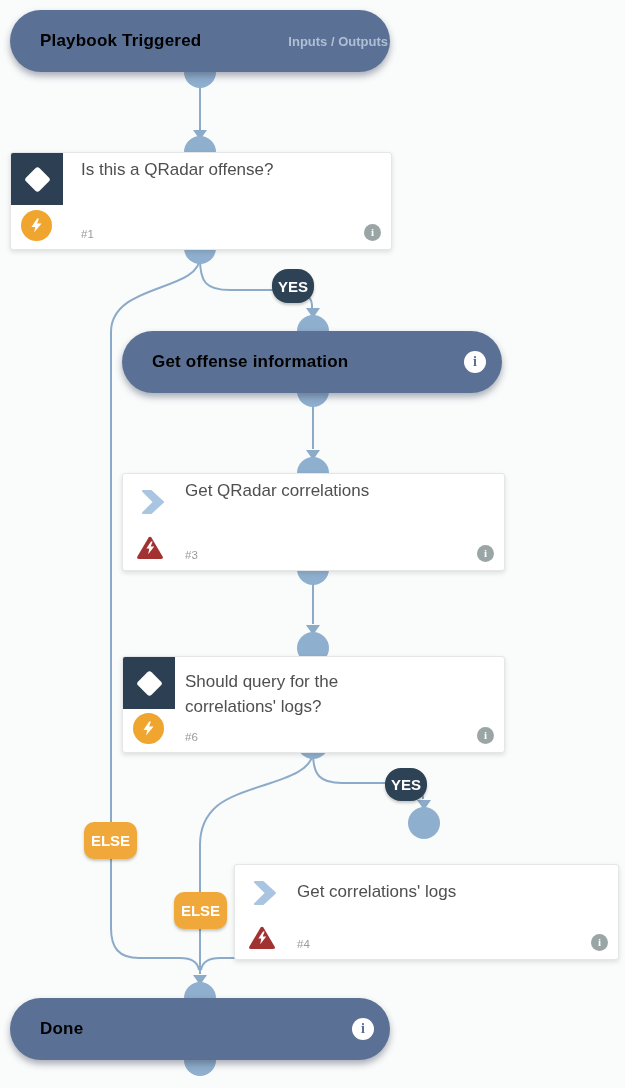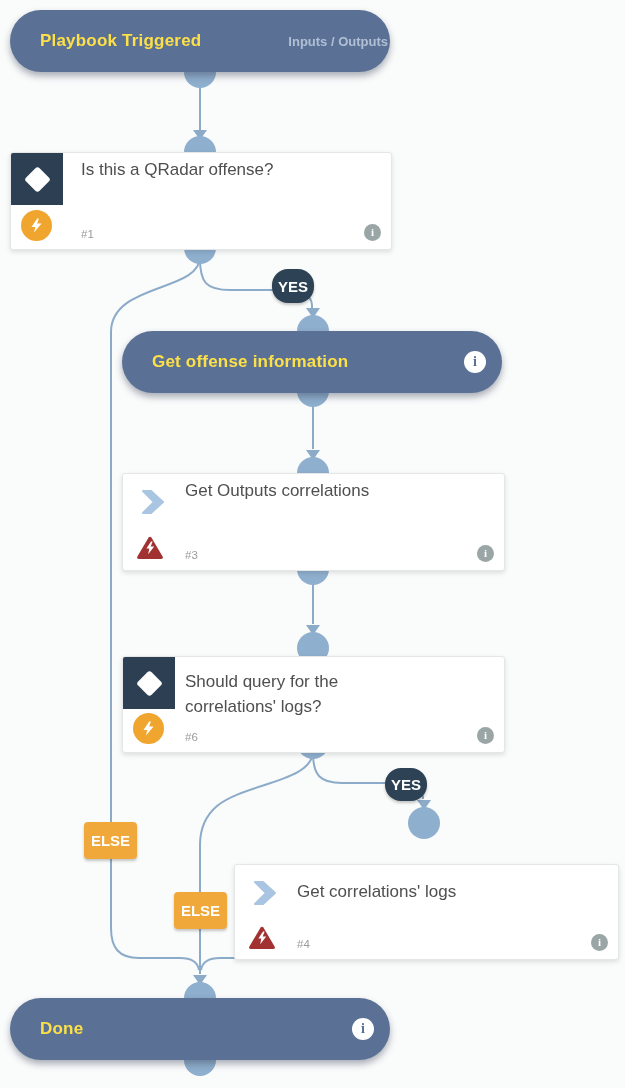--- a/index.html
+++ b/index.html
@@ -2,21 +2,21 @@
 <html><head>
 <meta charset="utf-8">
 <style>
   html,body{margin:0;padding:0;background:#fafbfb;font-family:"Liberation Sans",sans-serif;}
   .canvas{position:relative;width:625px;height:1088px;background:#fafbfb;overflow:hidden;}
   .edges{position:absolute;left:0;top:0;z-index:1;}
 
   
   .pill{position:absolute;height:62px;background:#5a7195;border-radius:31px;display:flex;
         align-items:center;z-index:2;box-shadow:0 4px 7px rgba(55,65,85,.42);}
-  .pill-label{color:#fde047;font-size:17px;font-weight:700;letter-spacing:.2px;padding-left:30px;}
+  .pill-label{color:#000000;font-size:17px;font-weight:700;letter-spacing:.2px;padding-left:30px;}
   .pill-right{margin-left:auto;padding-right:2px;color:#b0bfd5;font-size:13px;font-weight:700;}
   .info-white{margin-left:auto;margin-right:16px;width:22px;height:22px;border-radius:50%;
         background:#fff;color:#5a7195;font:700 14px/22px "Liberation Serif",serif;text-align:center;flex:0 0 auto;}
 
   
   .card{position:absolute;background:#fff;border:1px solid #e4e6e8;border-radius:3px;
         box-shadow:0 2px 5px rgba(0,0,0,.12);z-index:2;}
   .card-title{position:absolute;left:62px;top:4px;font-size:17px;color:#4f4f4f;line-height:25px;}
   .dark-square{position:absolute;left:0;top:0;width:52px;height:52px;background:#2d4053;
         display:flex;align-items:center;justify-content:center;border-radius:2px 0 0 0;}
@@ -26,21 +26,21 @@
   .chev{position:absolute;left:17px;top:16px;}
   .hazard{position:absolute;left:13px;top:61px;}
   .node-id{position:absolute;left:62px;bottom:9px;font-size:11.5px;color:#9b9b9b;}
   .info-gray{position:absolute;right:10px;bottom:8px;width:17px;height:17px;border-radius:50%;
         background:#9aa5a6;color:#fff;font:700 11px/17px "Liberation Serif",serif;text-align:center;}
 
   
   .badge{position:absolute;display:flex;align-items:center;justify-content:center;color:#fff;
         font-size:15px;font-weight:700;z-index:3;box-shadow:0 2px 3px rgba(0,0,0,.22);}
   .badge-dark{background:#2d4254;border-radius:16px;}
-  .badge-orange{background:#f1a83a;border-radius:4px;}
+  .badge-orange{background:#f1a83a;border-radius:10px;}
 </style>
 </head>
 <body>
 
 <div class="canvas">
 
   <svg class="edges" width="625" height="1088" viewBox="0 0 625 1088">
     <g fill="none" stroke="#8cabc9" stroke-width="2">
       <path d="M200,72 V130"></path>
       <path d="M200,249 V259 C200,282 206,290 230,290 H285 Q311,290 312,305 V308"></path>
@@ -101,21 +101,21 @@
     <span class="pill-label">Get offense information</span>
     <span class="info-white">i</span>
   </div>
 
   <div class="card" style="left:122px;top:473px;width:381px;height:96px;">
     <div class="chev">
       <svg width="26" height="24" viewBox="0 0 26 24">
           <path fill="#a9c5e1" stroke="#a9c5e1" stroke-width="2" stroke-linejoin="round" d="M3 1 H11 L23 12 L11 23 H3 L14 12 Z"></path>
         </svg>
     </div>
-    <div class="card-title">Get Outputs correlations</div>
+    <div class="card-title">Get QRadar correlations</div>
     <div class="hazard">
       <svg width="28" height="26" viewBox="0 0 28 26">
         <path fill="#a23232" d="M12.6 2.4 Q14 0.9 15.4 2.4 L26.6 21.6 Q27.8 24 24.9 24 H3.1 Q0.2 24 1.4 21.6 Z"></path>
         <path fill="#fff" d="M15 6.5 L10.4 13.4 H13.3 L12.2 19.2 L18.2 11.6 H14.7 L16.6 6.5 Z"></path>
       </svg>
     </div>
     <div class="node-id">#3</div>
     <div class="info-gray">i</div>
   </div>
 

